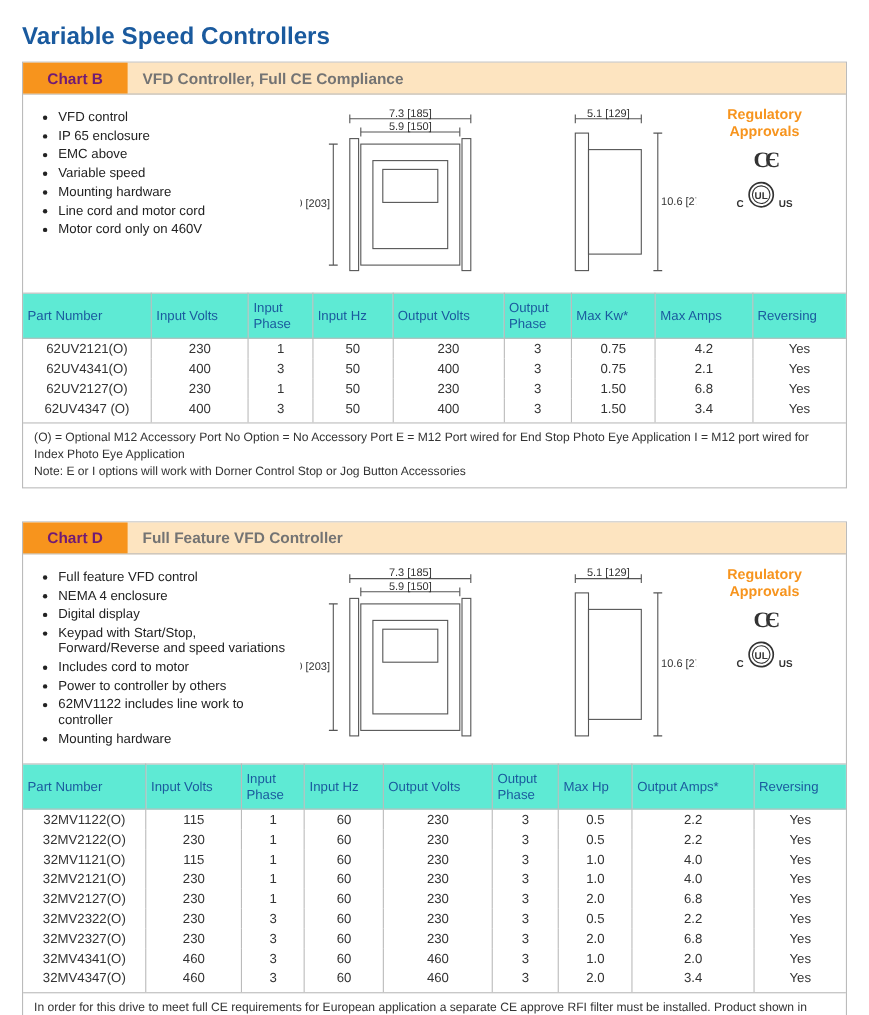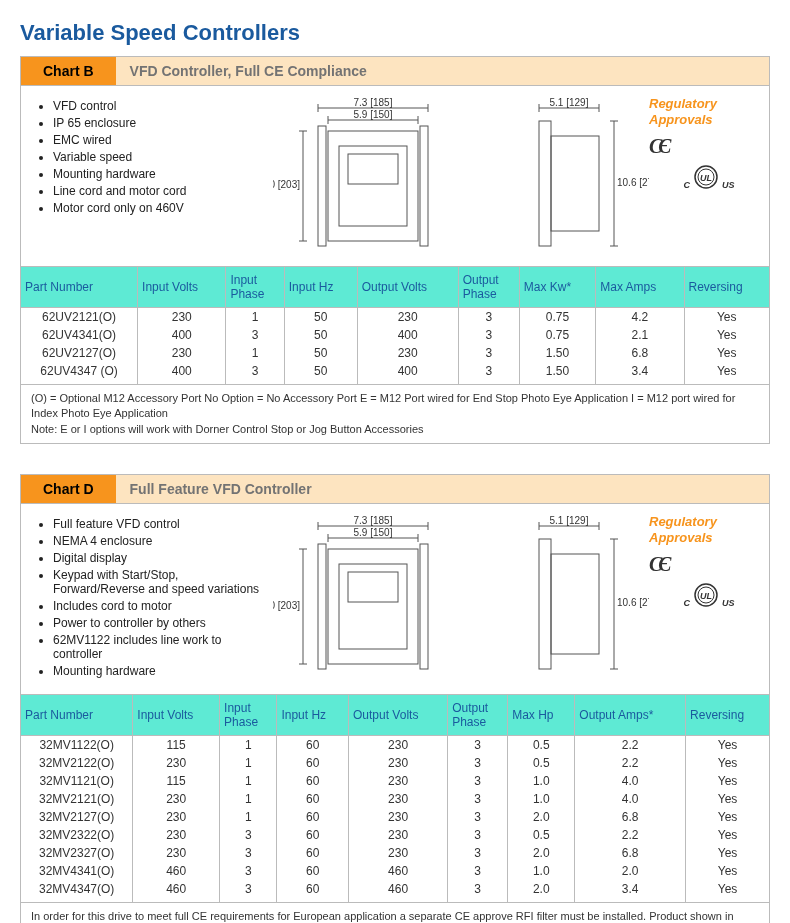--- a/index.html
+++ b/index.html
@@ -22,21 +22,21 @@
     margin-bottom: 30px;
   }
   .chart-header {
     display: flex;
     align-items: stretch;
     background: #fde4c0;
     border-bottom: 1px solid #bbb;
   }
   .chart-label {
     background: #f7941d;
-    color: #000000;
+    color: #701a75;
     font-weight: bold;
     padding: 6px 22px;
     font-size: 14px;
   }
   .chart-title {
     color: #737373;
     font-weight: bold;
     padding: 6px 14px;
     font-size: 14px;
   }
@@ -51,36 +51,36 @@
     padding-left: 18px;
     font-size: 12px;
     color: #222;
   }
   .features li {
     margin: 3px 0;
   }
   .diagrams {
     flex: 1;
     display: flex;
-    gap: 46px;
+    gap: 30px;
     justify-content: flex-start;
   }
   .diagram-svg {
     stroke: #555;
     fill: none;
   }
   .dim-text {
     font-size: 10px;
     fill: #333;
     stroke: none;
     font-family: Arial;
   }
   .approvals {
     flex: 0 0 120px;
-    font-style: italic;
+    text-align: center;
   }
   .approvals-title {
     color: #f7941d;
     font-weight: bold;
     font-size: 13px;
     line-height: 1.2;
     margin-bottom: 8px;
   }
   .ce-mark {
     font-size: 20px;
@@ -141,21 +141,21 @@
 
 <div class="chart-card">
   <div class="chart-header">
     <div class="chart-label">Chart B</div>
     <div class="chart-title">VFD Controller, Full CE Compliance</div>
   </div>
   <div class="chart-body">
     <ul class="features" id="featuresB">
         <li>VFD control</li>
         <li>IP 65 enclosure</li>
-        <li>EMC wired</li>
+        <li>EMC above</li>
         <li>Variable speed</li>
         <li>Mounting hardware</li>
         <li>Line cord and motor cord</li>
         <li>Motor cord only on 460V</li>
       </ul>
     <div class="diagrams">
 
       <svg width="180" height="160" class="diagram-svg">
         <line x1="45" y1="12" x2="155" y2="12"></line>
           <line x1="45" y1="8" x2="45" y2="16"></line>

